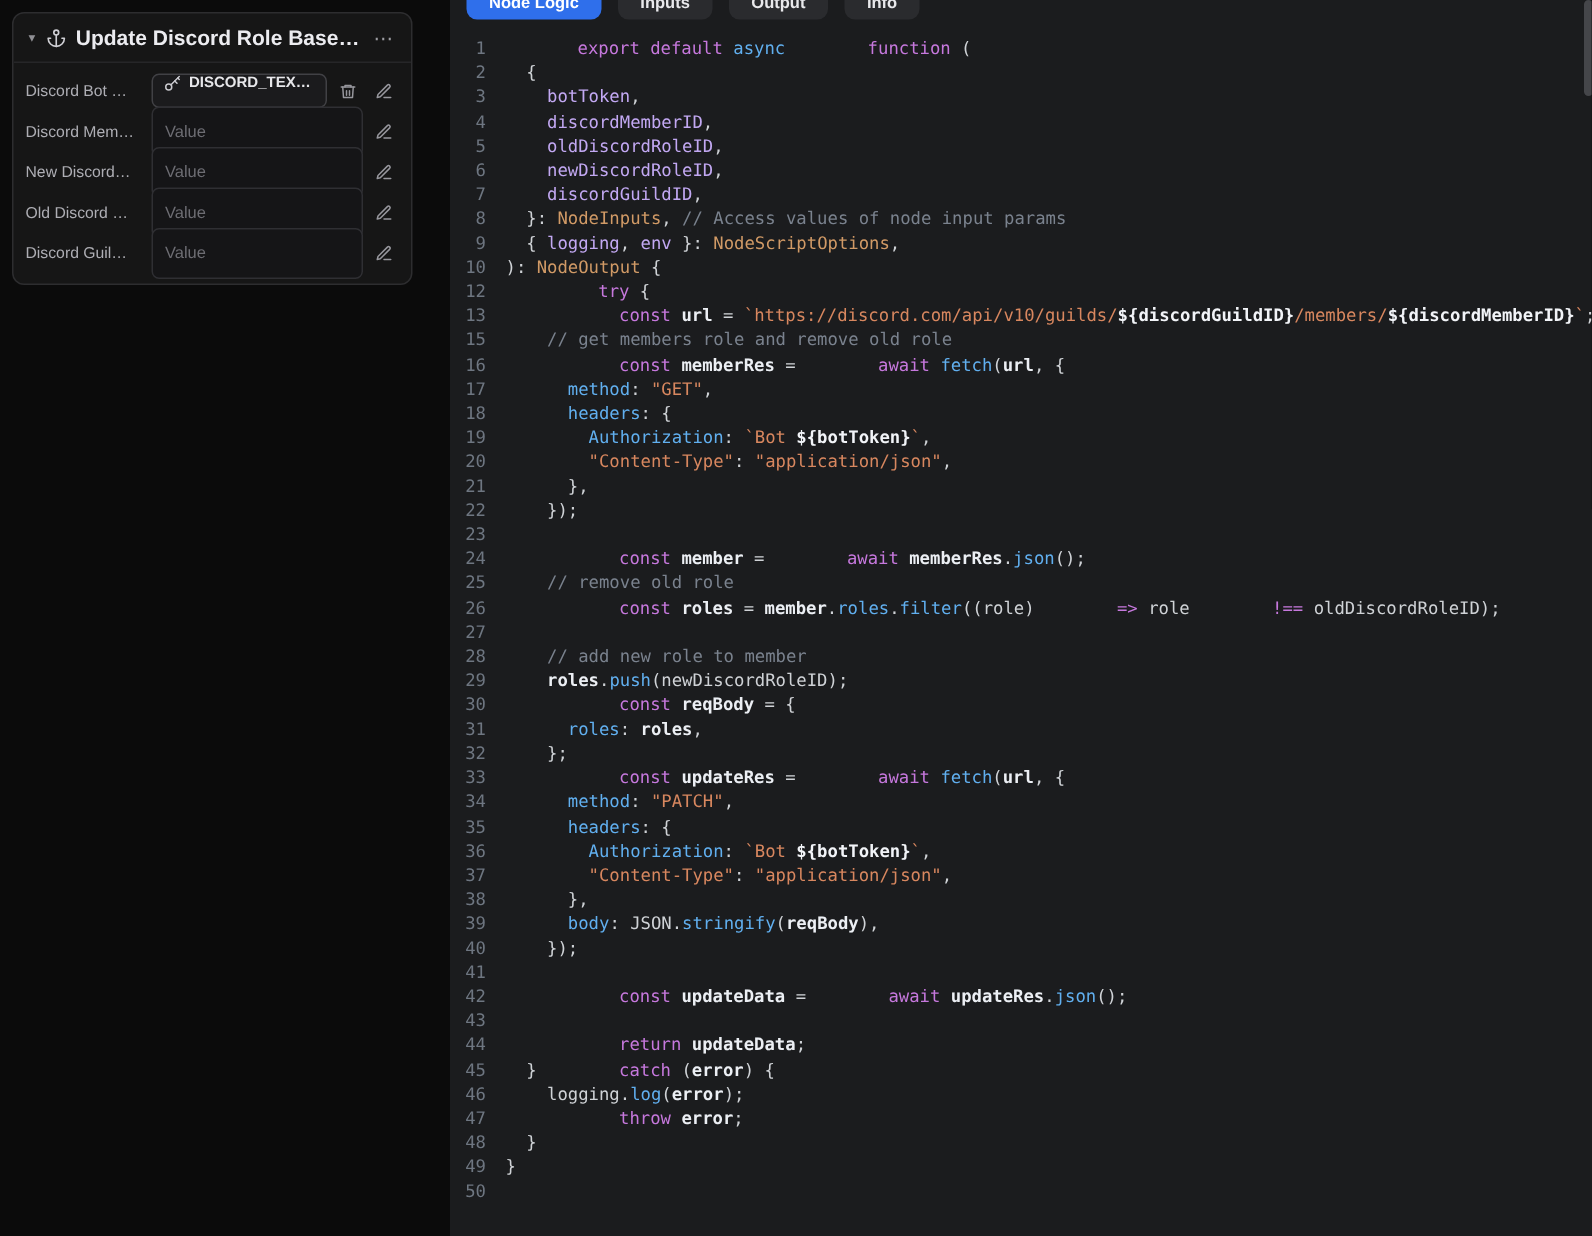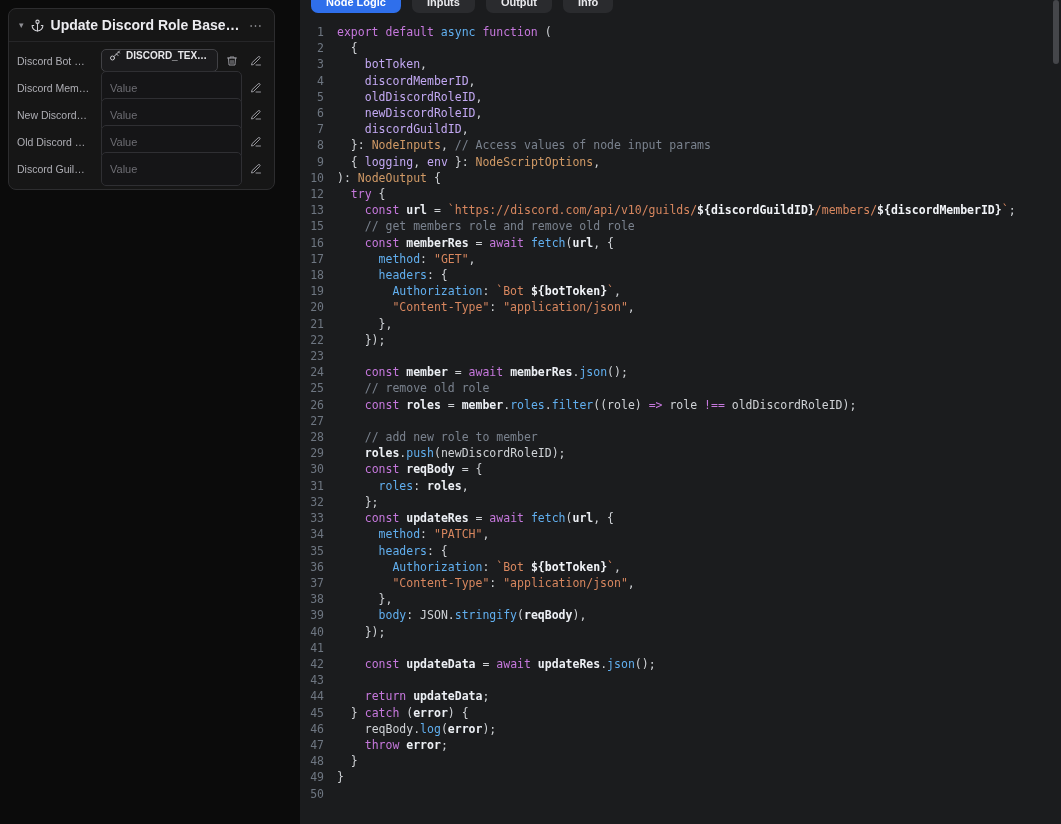--- a/index.html
+++ b/index.html
@@ -82,21 +82,21 @@
   .code-area {
     margin-top:11px;
     font-family:"DejaVu Sans Mono", monospace;
     font-size:11.5px; line-height:16.2px;
   }
   .code-line { display:flex; white-space:pre; cursor:text; }
   .ln { width:24px; flex:0 0 auto; text-align:right; color:var(--ln,#6e7681); user-select:none; }
   .lc { padding-left:13px; color:var(--plain,#cfd2d6); }
 
   .tok-p { color:var(--plain,#cfd2d6); }
-  .tok-k { color:var(--kw,#c678dd); }
+  .tok-k { color:var(--kw,#c678dd);margin-left:48px; }
   .tok-b { color:var(--fn,#61afef); }
   .tok-t { color:var(--type,#d19a66); }
   .tok-s { color:var(--str,#d8875f); }
   .tok-c { color:var(--comment,#7a828e); }
   .tok-v { color:var(--variable,#eceff4); font-weight:700; }
   .tok-a { color:var(--param,#c2a8f2); }
   .tok-i { color:var(--interp,#f2f4f8); font-weight:700; }
 
   .scrollbar-thumb {
     position:absolute; top:0; right:2px;
@@ -240,20 +240,20 @@
       <div class="code-line"><span class="ln">36</span><span class="lc"><span class="tok-p">        </span><span class="tok-b">Authorization</span><span class="tok-p">: </span><span class="tok-s">`Bot </span><span class="tok-i">${botToken}</span><span class="tok-s">`</span><span class="tok-p">,</span></span></div>
       <div class="code-line"><span class="ln">37</span><span class="lc"><span class="tok-p">        </span><span class="tok-s">"Content-Type"</span><span class="tok-p">: </span><span class="tok-s">"application/json"</span><span class="tok-p">,</span></span></div>
       <div class="code-line"><span class="ln">38</span><span class="lc"><span class="tok-p">      },</span></span></div>
       <div class="code-line"><span class="ln">39</span><span class="lc"><span class="tok-p">      </span><span class="tok-b">body</span><span class="tok-p">: </span><span class="tok-p">JSON.</span><span class="tok-b">stringify</span><span class="tok-p">(</span><span class="tok-v">reqBody</span><span class="tok-p">),</span></span></div>
       <div class="code-line"><span class="ln">40</span><span class="lc"><span class="tok-p">    });</span></span></div>
       <div class="code-line"><span class="ln">41</span><span class="lc"></span></div>
       <div class="code-line"><span class="ln">42</span><span class="lc"><span class="tok-p">    </span><span class="tok-k">const</span><span class="tok-p"> </span><span class="tok-v">updateData</span><span class="tok-p"> = </span><span class="tok-k">await</span><span class="tok-p"> </span><span class="tok-v">updateRes</span><span class="tok-p">.</span><span class="tok-b">json</span><span class="tok-p">();</span></span></div>
       <div class="code-line"><span class="ln">43</span><span class="lc"></span></div>
       <div class="code-line"><span class="ln">44</span><span class="lc"><span class="tok-p">    </span><span class="tok-k">return</span><span class="tok-p"> </span><span class="tok-v">updateData</span><span class="tok-p">;</span></span></div>
       <div class="code-line"><span class="ln">45</span><span class="lc"><span class="tok-p">  } </span><span class="tok-k">catch</span><span class="tok-p"> (</span><span class="tok-v">error</span><span class="tok-p">) {</span></span></div>
-      <div class="code-line"><span class="ln">46</span><span class="lc"><span class="tok-p">    </span><span class="tok-p">reqBody.</span><span class="tok-b">log</span><span class="tok-p">(</span><span class="tok-v">error</span><span class="tok-p">);</span></span></div>
+      <div class="code-line"><span class="ln">46</span><span class="lc"><span class="tok-p">    </span><span class="tok-p">logging.</span><span class="tok-b">log</span><span class="tok-p">(</span><span class="tok-v">error</span><span class="tok-p">);</span></span></div>
       <div class="code-line"><span class="ln">47</span><span class="lc"><span class="tok-p">    </span><span class="tok-k">throw</span><span class="tok-p"> </span><span class="tok-v">error</span><span class="tok-p">;</span></span></div>
       <div class="code-line"><span class="ln">48</span><span class="lc"><span class="tok-p">  }</span></span></div>
       <div class="code-line"><span class="ln">49</span><span class="lc"><span class="tok-p">}</span></span></div>
       <div class="code-line"><span class="ln">50</span><span class="lc"></span></div>
     </div>
   <div class="scrollbar-thumb"></div>
 </div>
 
 </body></html>

